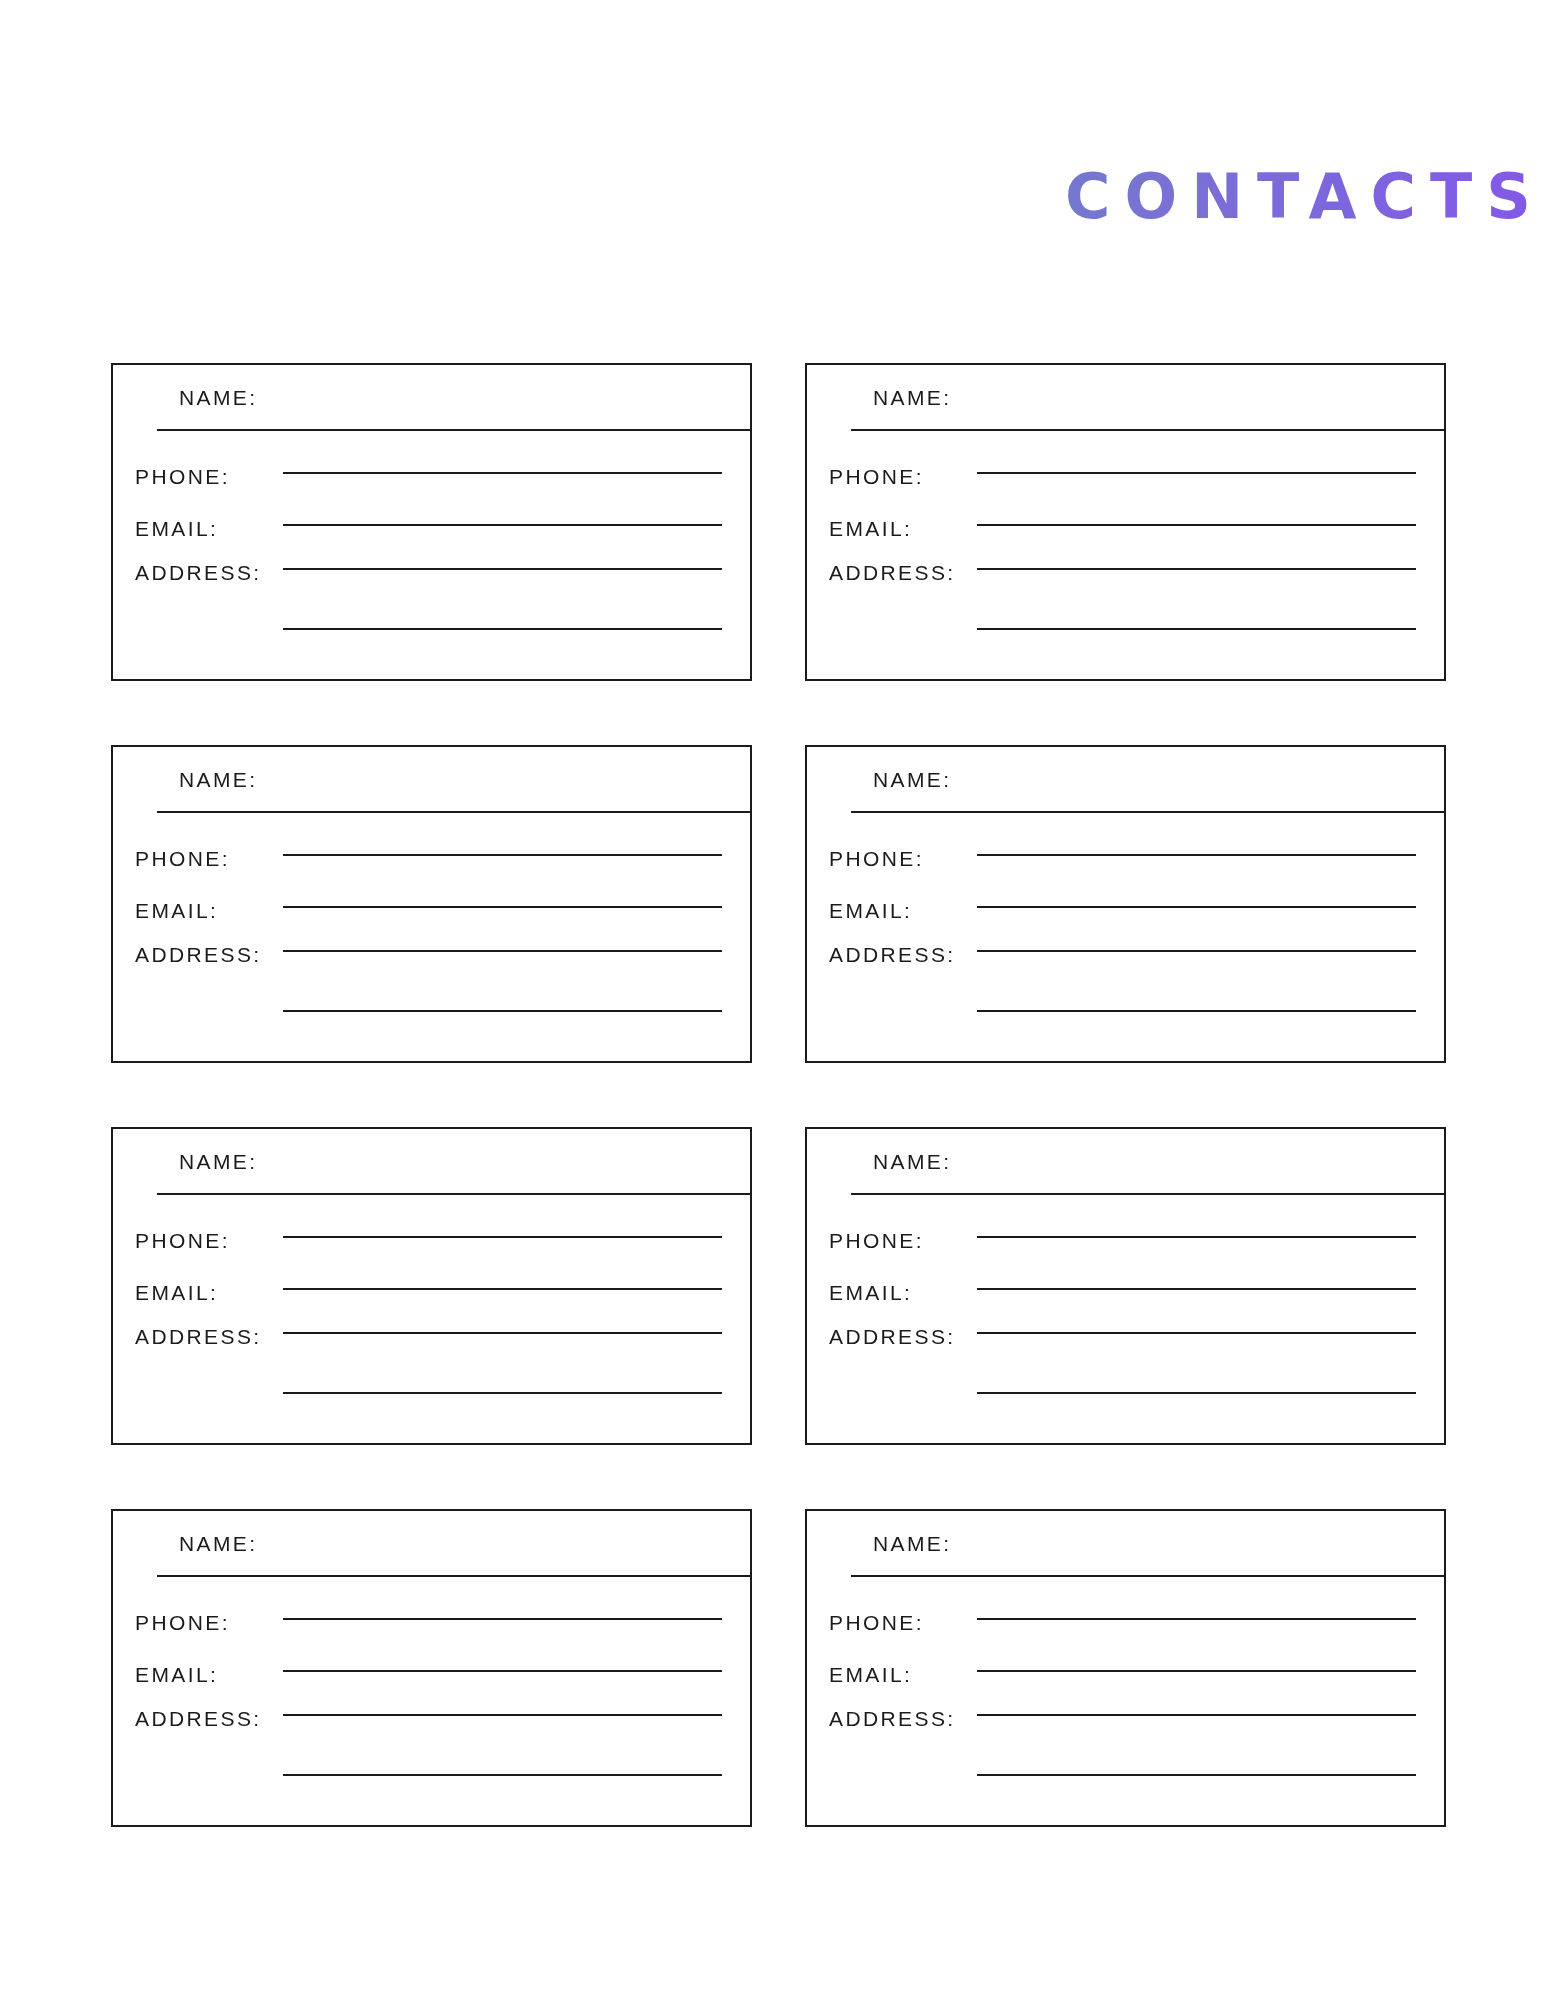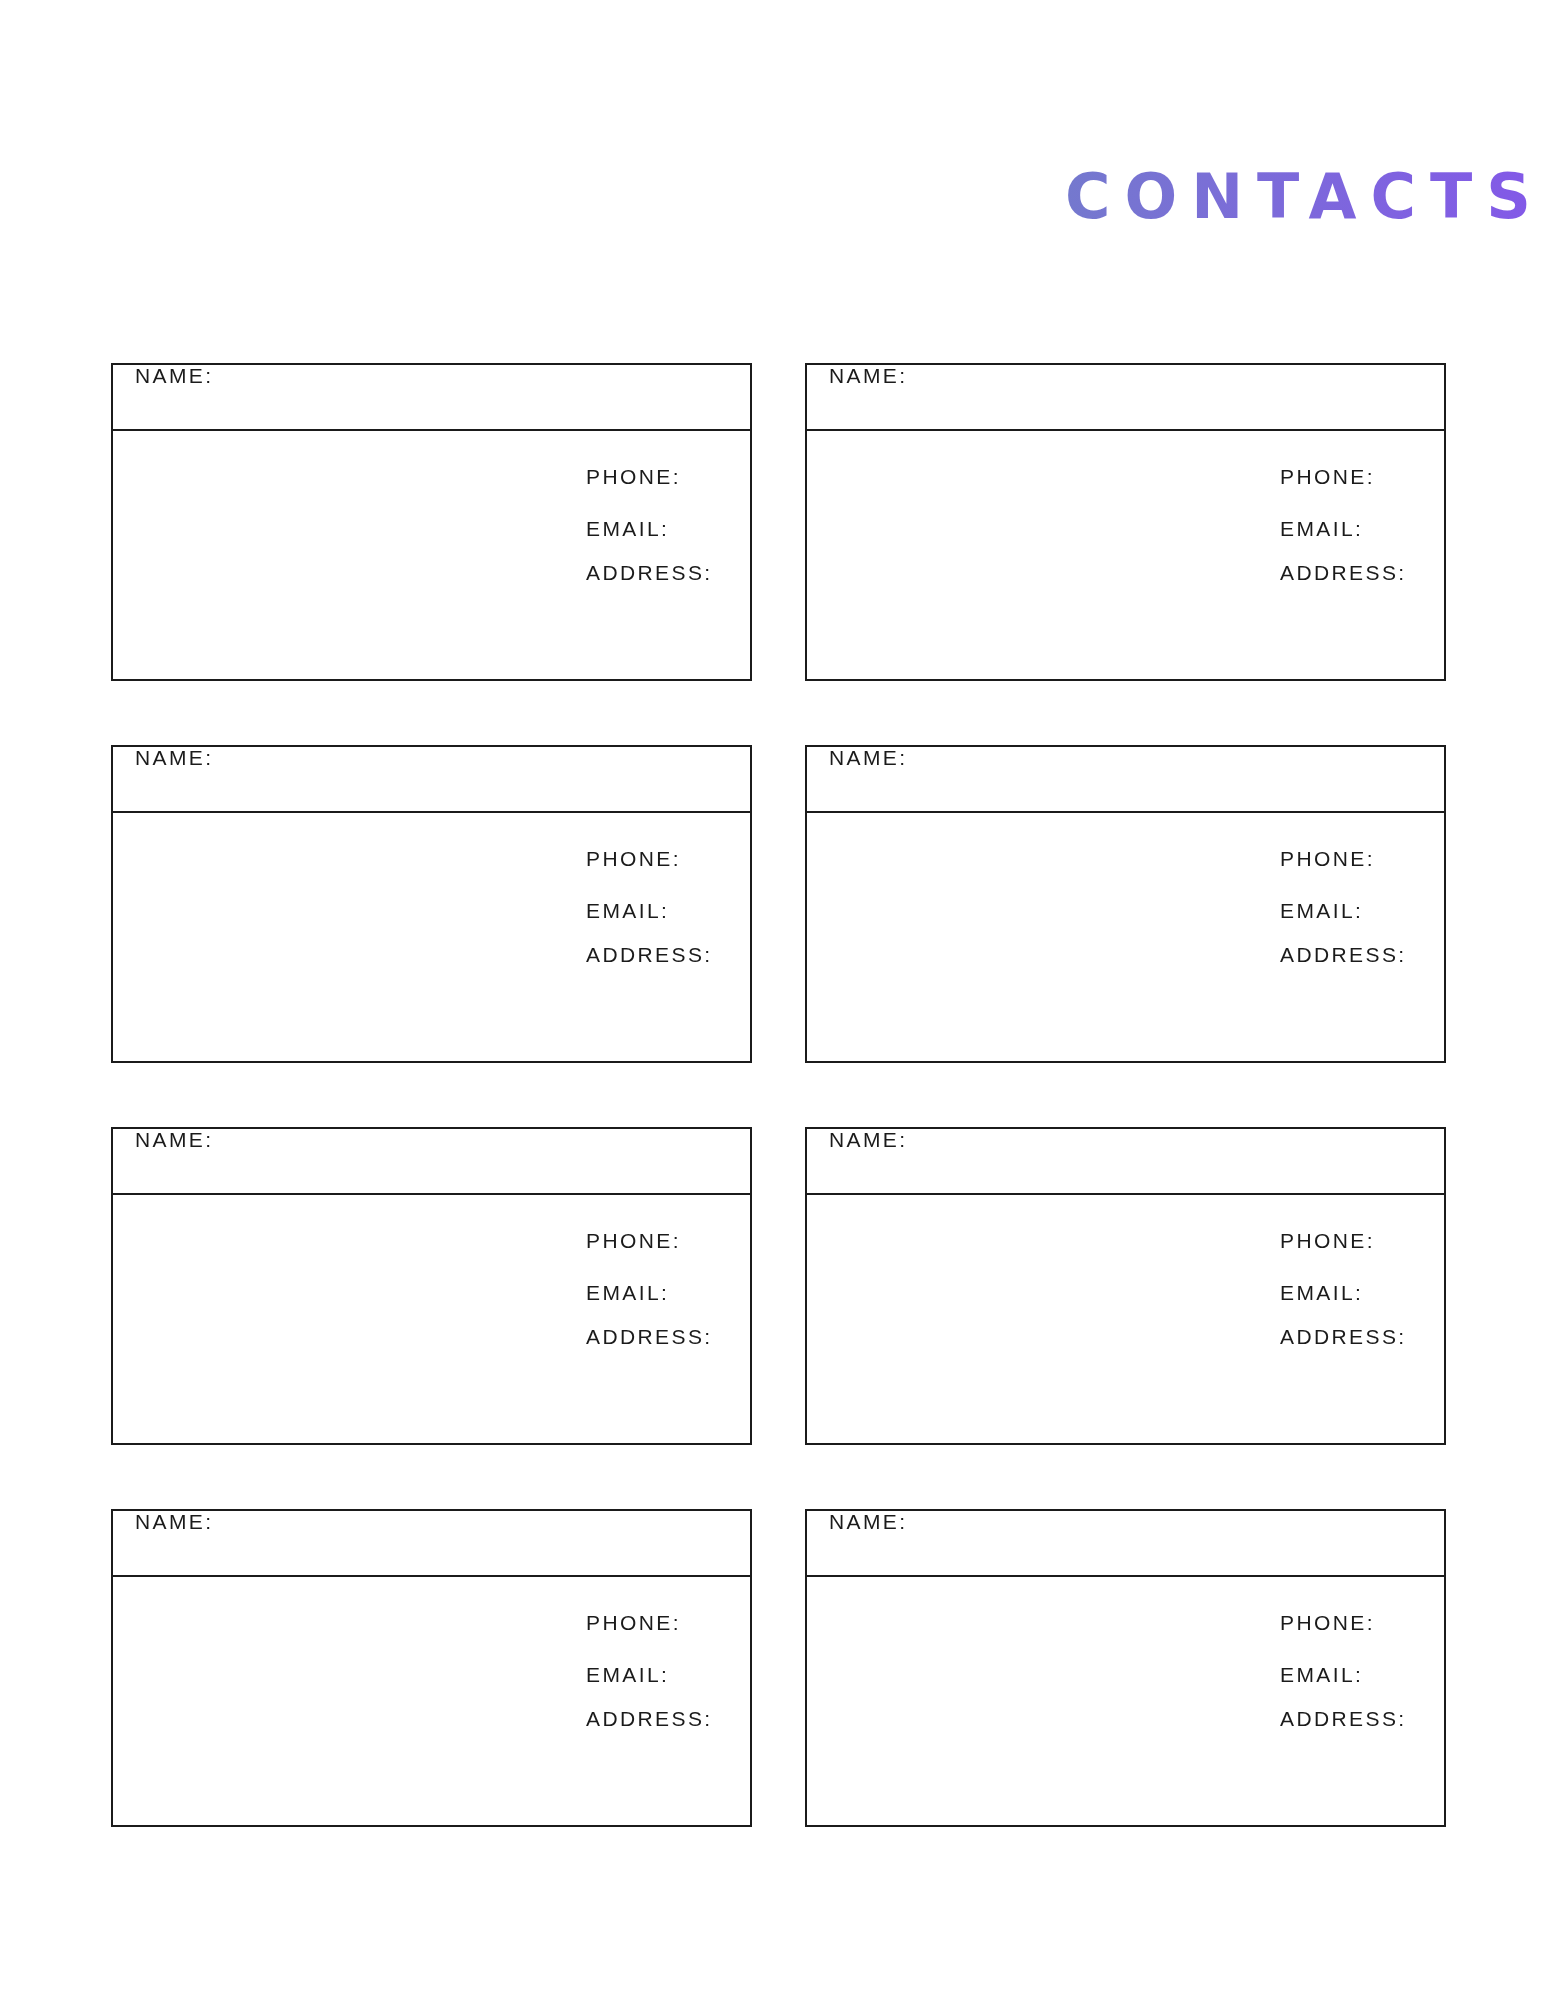--- a/index.html
+++ b/index.html
@@ -73,22 +73,23 @@
     display: flex;
     flex-direction: column;
   }
 
   .card-name-row {
     box-sizing: border-box;
     height: 66px;
     flex: 0 0 66px;
     border-bottom: 2px solid #1b1b1b;
     display: flex;
-    align-items: flex-start;
+    align-items: center;
     padding-left: 22px;
+    margin-left: 44px;
   }
 
   .field-label {
     font-family: "Liberation Sans", sans-serif;
     font-size: 21px;
     font-weight: 400;
     letter-spacing: 2.4px;
     color: #1b1b1b;
     white-space: nowrap;
     line-height: 1;
@@ -99,22 +100,20 @@
     flex: 1 1 auto;
     padding: 0;
   }
 
   .field-row {
     position: absolute;
     left: 22px;
     right: 28px;
     height: 26px;
     display: flex;
-    align-items: flex-end;
-    flex-direction: column;
   }
 
   .field-row .field-label {
     width: 136px;
     flex: 0 0 136px;
     text-align: left;
     transform: translateY(-5px);
   }
 
   .field-row .field-rule {

